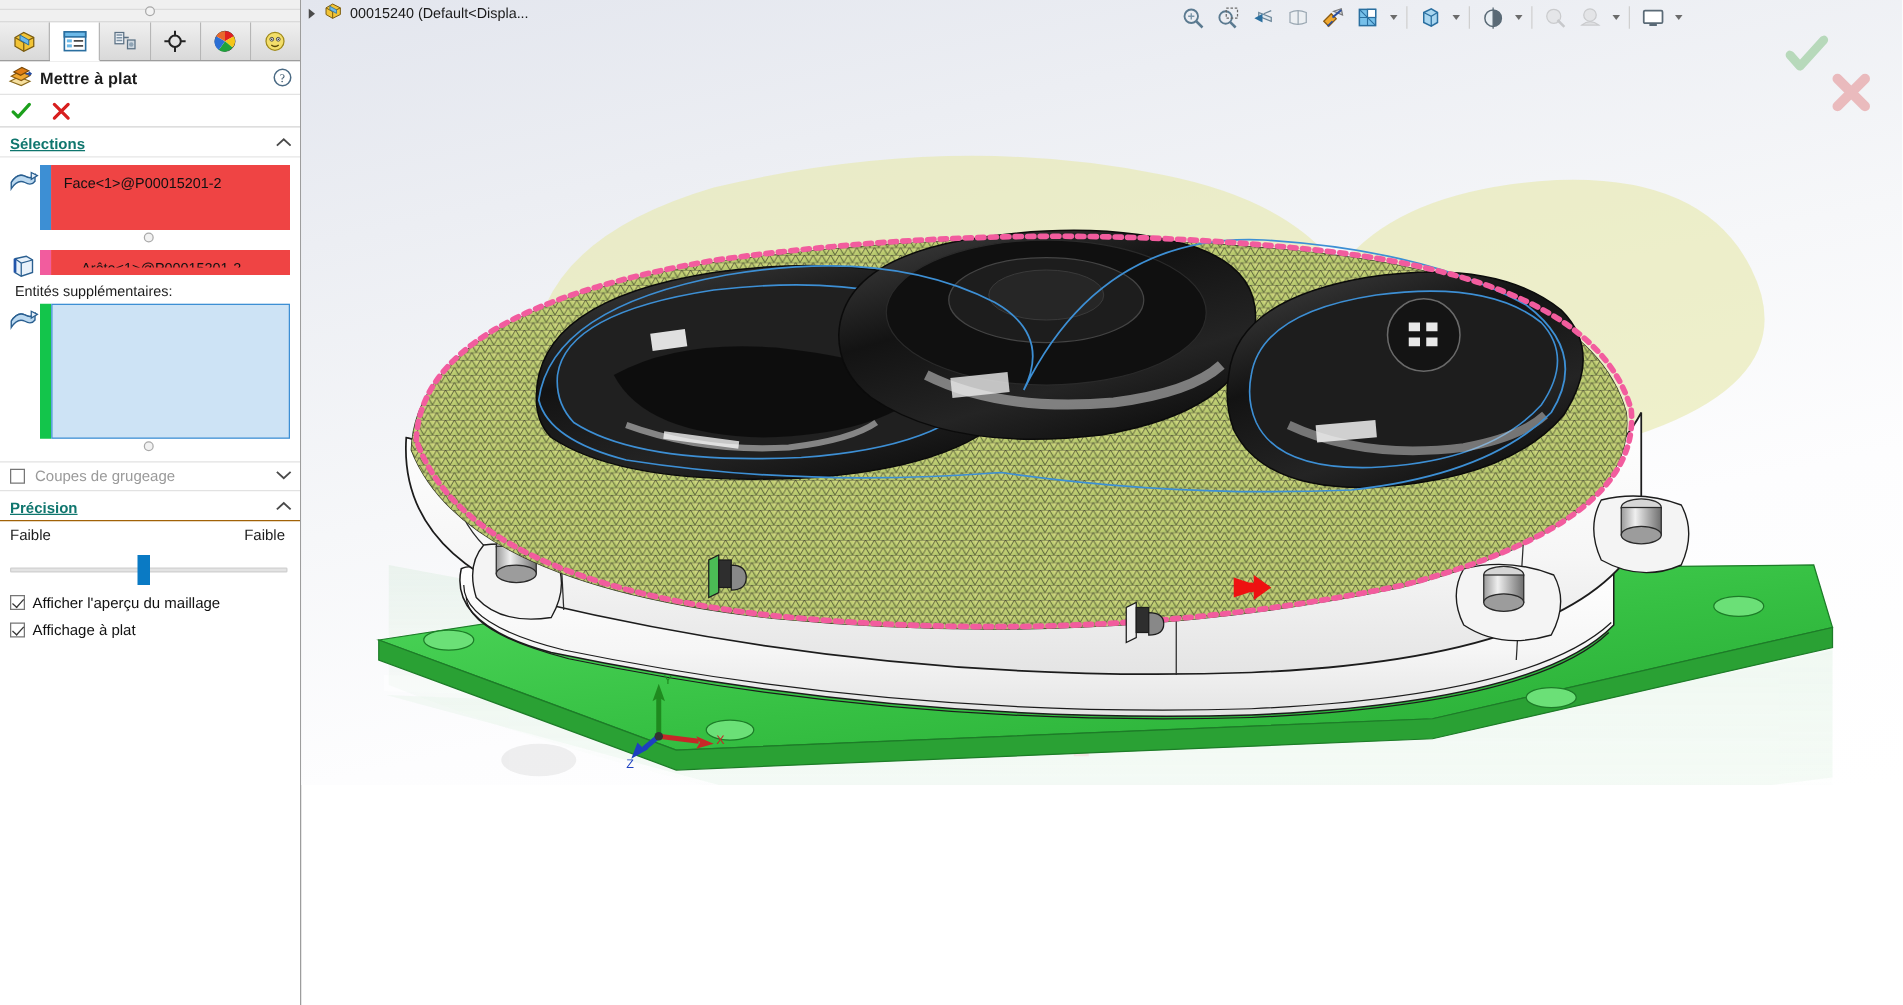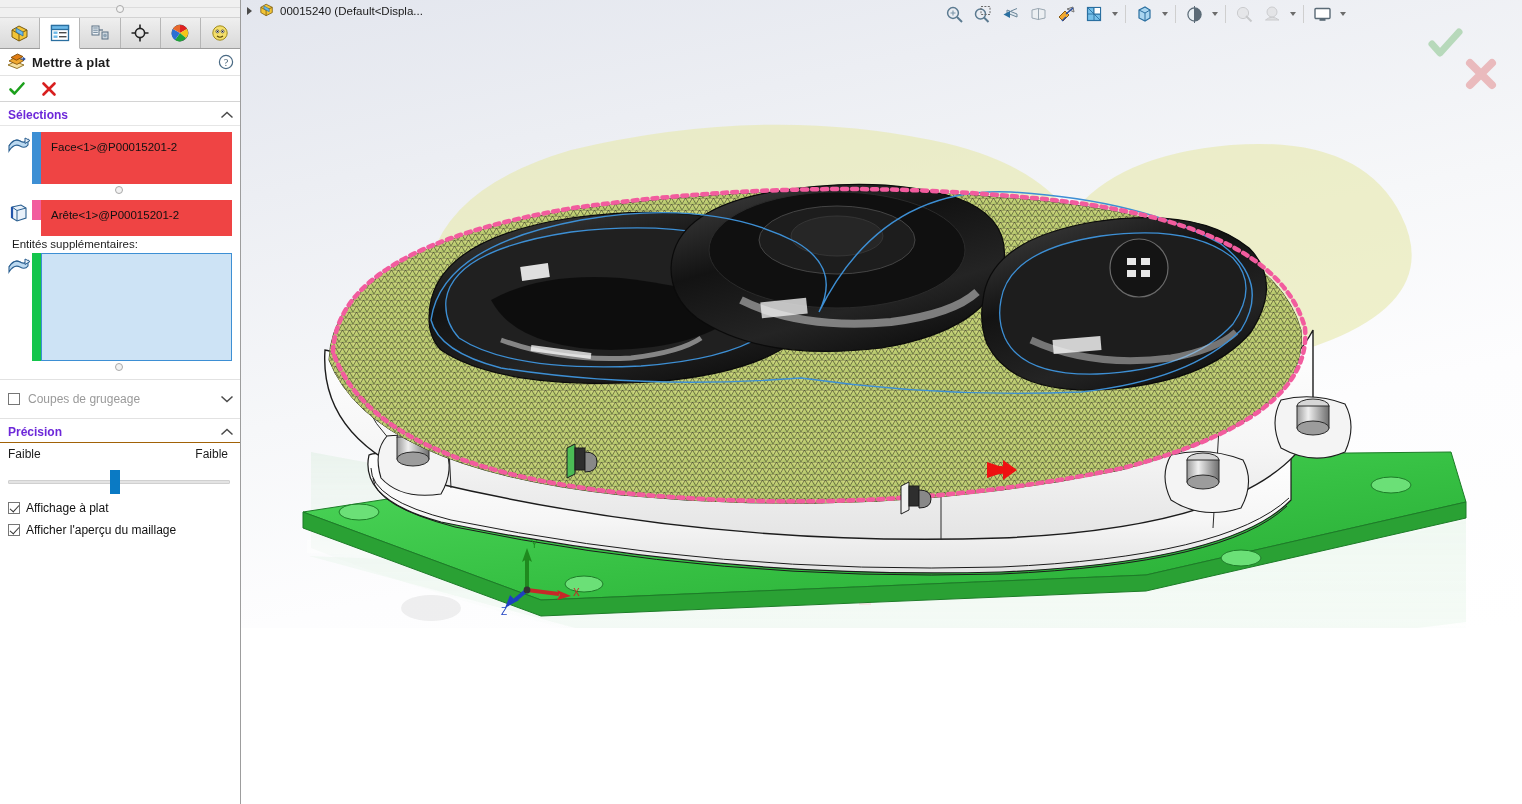--- a/index.html
+++ b/index.html
@@ -82,59 +82,59 @@
   .okcancel-row .btn { width: 18px; height: 18px; cursor: pointer; }
 
   
   .group-header {
     display: flex; align-items: center;
     height: 22px; padding: 0 6px 0 8px;
     border-bottom: 1px solid #e6e6e6;
     margin-top: 2px;
   }
   .group-header .gh-title {
-    font-size: 12px; font-weight: bold; color: #6d28d9;
+    font-size: 12px; font-weight: bold; color: #0f766e; text-decoration: underline;
   }
   .group-header .chev { margin-left: auto; color: #555; }
 
   .grp-body { padding: 6px 8px 2px 6px; }
 
   
   .sel-row { display: flex; align-items: flex-start; margin-bottom: 2px; }
   .sel-icon { width: 26px; height: 26px; flex: 0 0 26px; display:flex; align-items:center; justify-content:center; }
   .sel-colorbar { width: 9px; flex: 0 0 9px; }
   .sel-box {
     flex: 1 1 auto;
     border: 6px solid #ef4444;
     background: #ef4444;
     font-size: 11.5px; color: #111;
     padding: 3px 4px;
     overflow: hidden;
     white-space: nowrap;
   }
   .sel-box.tall { height: 52px; }
-  .sel-box.single { height: 36px; padding: 2px 4px; line-height: 15px;}
+  .sel-box.single { height: 20px; padding: 2px 18px; line-height: 15px;}
   .sel-box.empty-highlight {
     background: #cde3f5;
     border: 1px solid #3d8fd4;
     height: 108px;
   }
   .dots-handle {
     display: flex; justify-content: center; margin: 2px 0 6px 0;
   }
   .dots-handle .d {
     width: 8px; height: 8px; border-radius: 50%;
     background: #f2f2f2; border: 1px solid #a9a9a9;
   }
   .sub-label { font-size: 11.5px; color: #1c1c1c; margin: 2px 0 3px 6px; }
 
   
   .collapsed-group {
     display: flex; align-items: center;
-    height: 40px; padding: 0 6px 0 8px;
+    height: 24px; padding: 0 6px 0 8px;
     border-top: 1px solid #e2e2e2;
     border-bottom: 1px solid #e2e2e2;
   }
   .collapsed-group .cg-label { font-size: 12px; color: #9a9a9a; margin-left: 8px; }
   .collapsed-group .chev { margin-left: auto; color: #555; }
 
   .cbox {
     width: 12px; height: 12px; flex: 0 0 12px;
     border: 1px solid #767676; background: #fff;
     display: inline-block; position: relative;
@@ -431,26 +431,26 @@
       <span>Faible</span>
     </div>
 
     <div class="slider-wrap">
       <div class="slider-track"></div>
       <div class="slider-thumb" id="precision-thumb" style="left: 46%;"></div>
     </div>
 
     <div class="opt-row">
       <span class="cbox checked"></span>
-      <span class="opt-label">Affichage à plat</span>
+      <span class="opt-label">Afficher l'aperçu du maillage</span>
     </div>
 
     <div class="opt-row">
       <span class="cbox checked"></span>
-      <span class="opt-label">Afficher l'aperçu du maillage</span>
+      <span class="opt-label">Affichage à plat</span>
     </div>
   </div>
 
   <div id="viewport">
 
     <svg id="model" viewBox="0 0 1281 804" preserveAspectRatio="none">
       <defs>
         <linearGradient id="bodyGrad" x1="0" y1="0" x2="0" y2="1">
           <stop offset="0%" stop-color="#ffffff"></stop>
           <stop offset="55%" stop-color="#f6f6f6"></stop>

